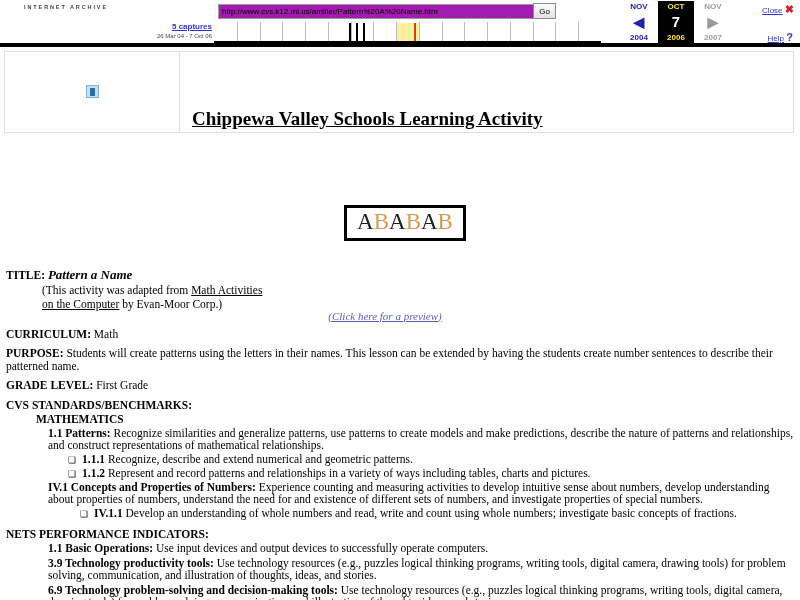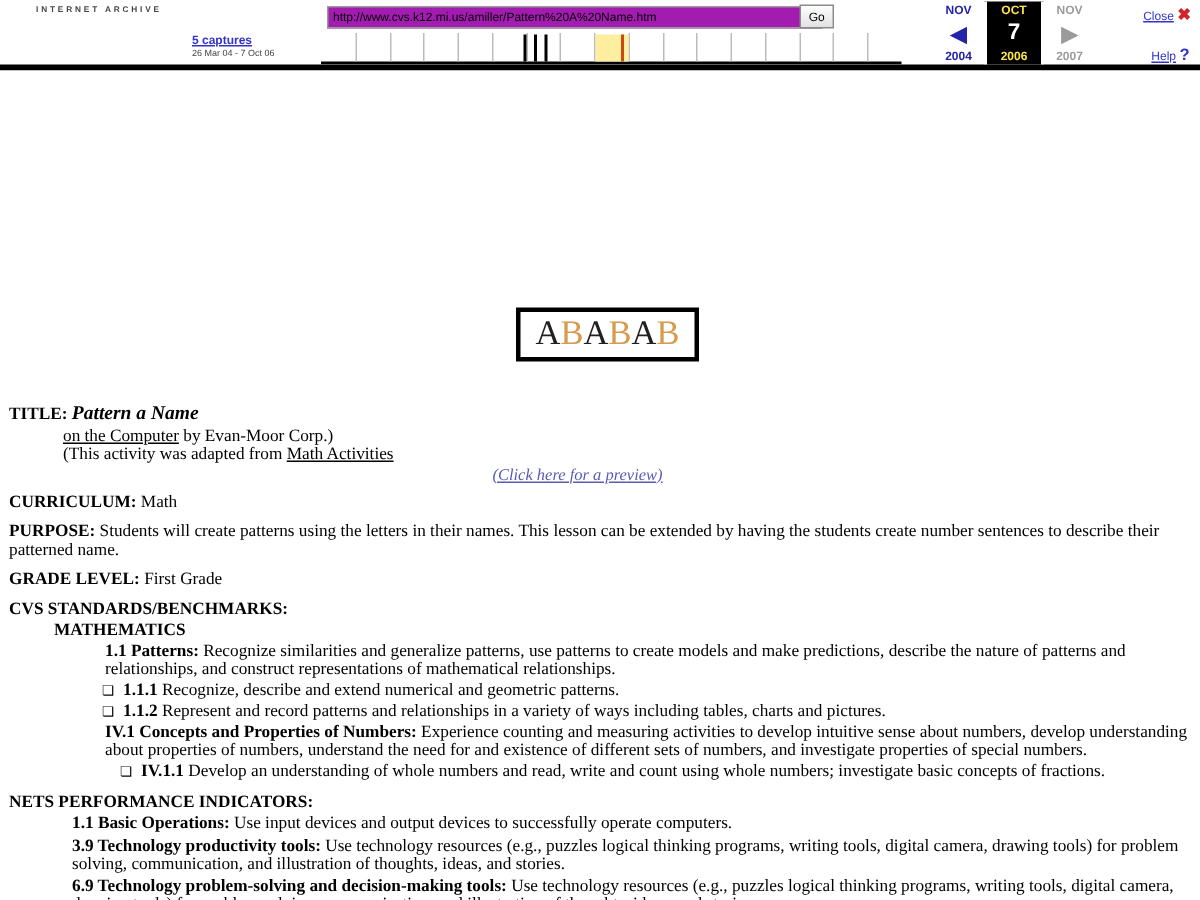--- a/index.html
+++ b/index.html
@@ -48,24 +48,24 @@
     line-height: 20px;
     text-align: center;
     white-space: nowrap;
   }
   .wb-logo-main .wb-red { color: #cc2229; }
   .wb-logo-main .wb-dark { color: #3a3a3a; }
 
   
   .wb-captures {
     position: absolute;
-    left: 128px;
+    left: 148px;
     top: 22px;
     width: 64px;
-    text-align: left;
+    text-align: right;
     font-family: "Liberation Sans", sans-serif;
   }
   .wb-captures-count {
     font-size: 8px;
     font-weight: bold;
     color: #3333cc;
     text-decoration: underline;
     display: block;
     line-height: 10px;
     cursor: pointer;
@@ -312,21 +312,21 @@
   }
   .preview-link {
     color: #5b5bb5;
     font-style: italic;
     text-decoration: underline;
     font-size: 11px;
     cursor: pointer;
   }
 
   .ind1 { margin-left: 30px; }
-  .ind2 { margin-left: 64px; }
+  .ind2 { margin-left: 42px; }
   .ind3 { margin-left: 62px; text-indent: -14px; padding-left: 14px;}
   .ind3b { margin-left: 74px; text-indent: -14px; padding-left: 14px;}
   .chk {
     font-family: "DejaVu Sans", sans-serif;
     font-size: 9px;
     margin-right: 6px;
   }
   .tight { margin-bottom: 2px; }
   .nets-item { margin-left: 42px; margin-bottom: 2px; line-height: 12.5px; }
 </style>
@@ -394,35 +394,47 @@
     <span class="wb-x">✖</span>
   </div>
   <div class="wb-help">
     <span class="wb-link">Help</span>
     <span class="wb-q">?</span>
   </div>
 </div>
 
 <div id="page-body">
 
+  <table class="hdr-table">
+    <tbody>
+        <tr>
+      <td class="hdr-cell-img">
+        <span class="broken-img"></span>
+      </td>
+      <td class="hdr-cell-title">
+        <span class="page-title">Chippewa Valley Schools Learning Activity</span>
+      </td>
+    </tr>
+  </tbody>
+    </table>
 
   <div class="pattern-wrap">
     <span class="pattern-box">
       <span class="pat-a">A</span><span class="pat-b">B</span><span class="pat-a">A</span><span class="pat-b">B</span><span class="pat-a">A</span><span class="pat-b">B</span>
     </span>
   </div>
 
   <div class="content">
 
     <div class="row tight">
       <span class="lbl"><span>TITLE</span>:</span>
       <span class="ital-bold">Pattern a Name</span>
     </div>
+    <div class="sub tight"><span>(This activity was adapted from </span><span class="ulink">Math Activities</span></div>
     <div class="sub"><span class="ulink"> on the Computer</span><span> by Evan-Moor Corp.)</span></div>
-    <div class="sub tight"><span>(This activity was adapted from </span><span class="ulink">Math Activities</span></div>
 
     <div class="preview-row">
       <span class="preview-link">(Click here for a preview)</span>
     </div>
 
     <div class="row">
       <span class="lbl"><span>CURRICULUM</span>:</span>
       <span>Math</span>
     </div>
 

